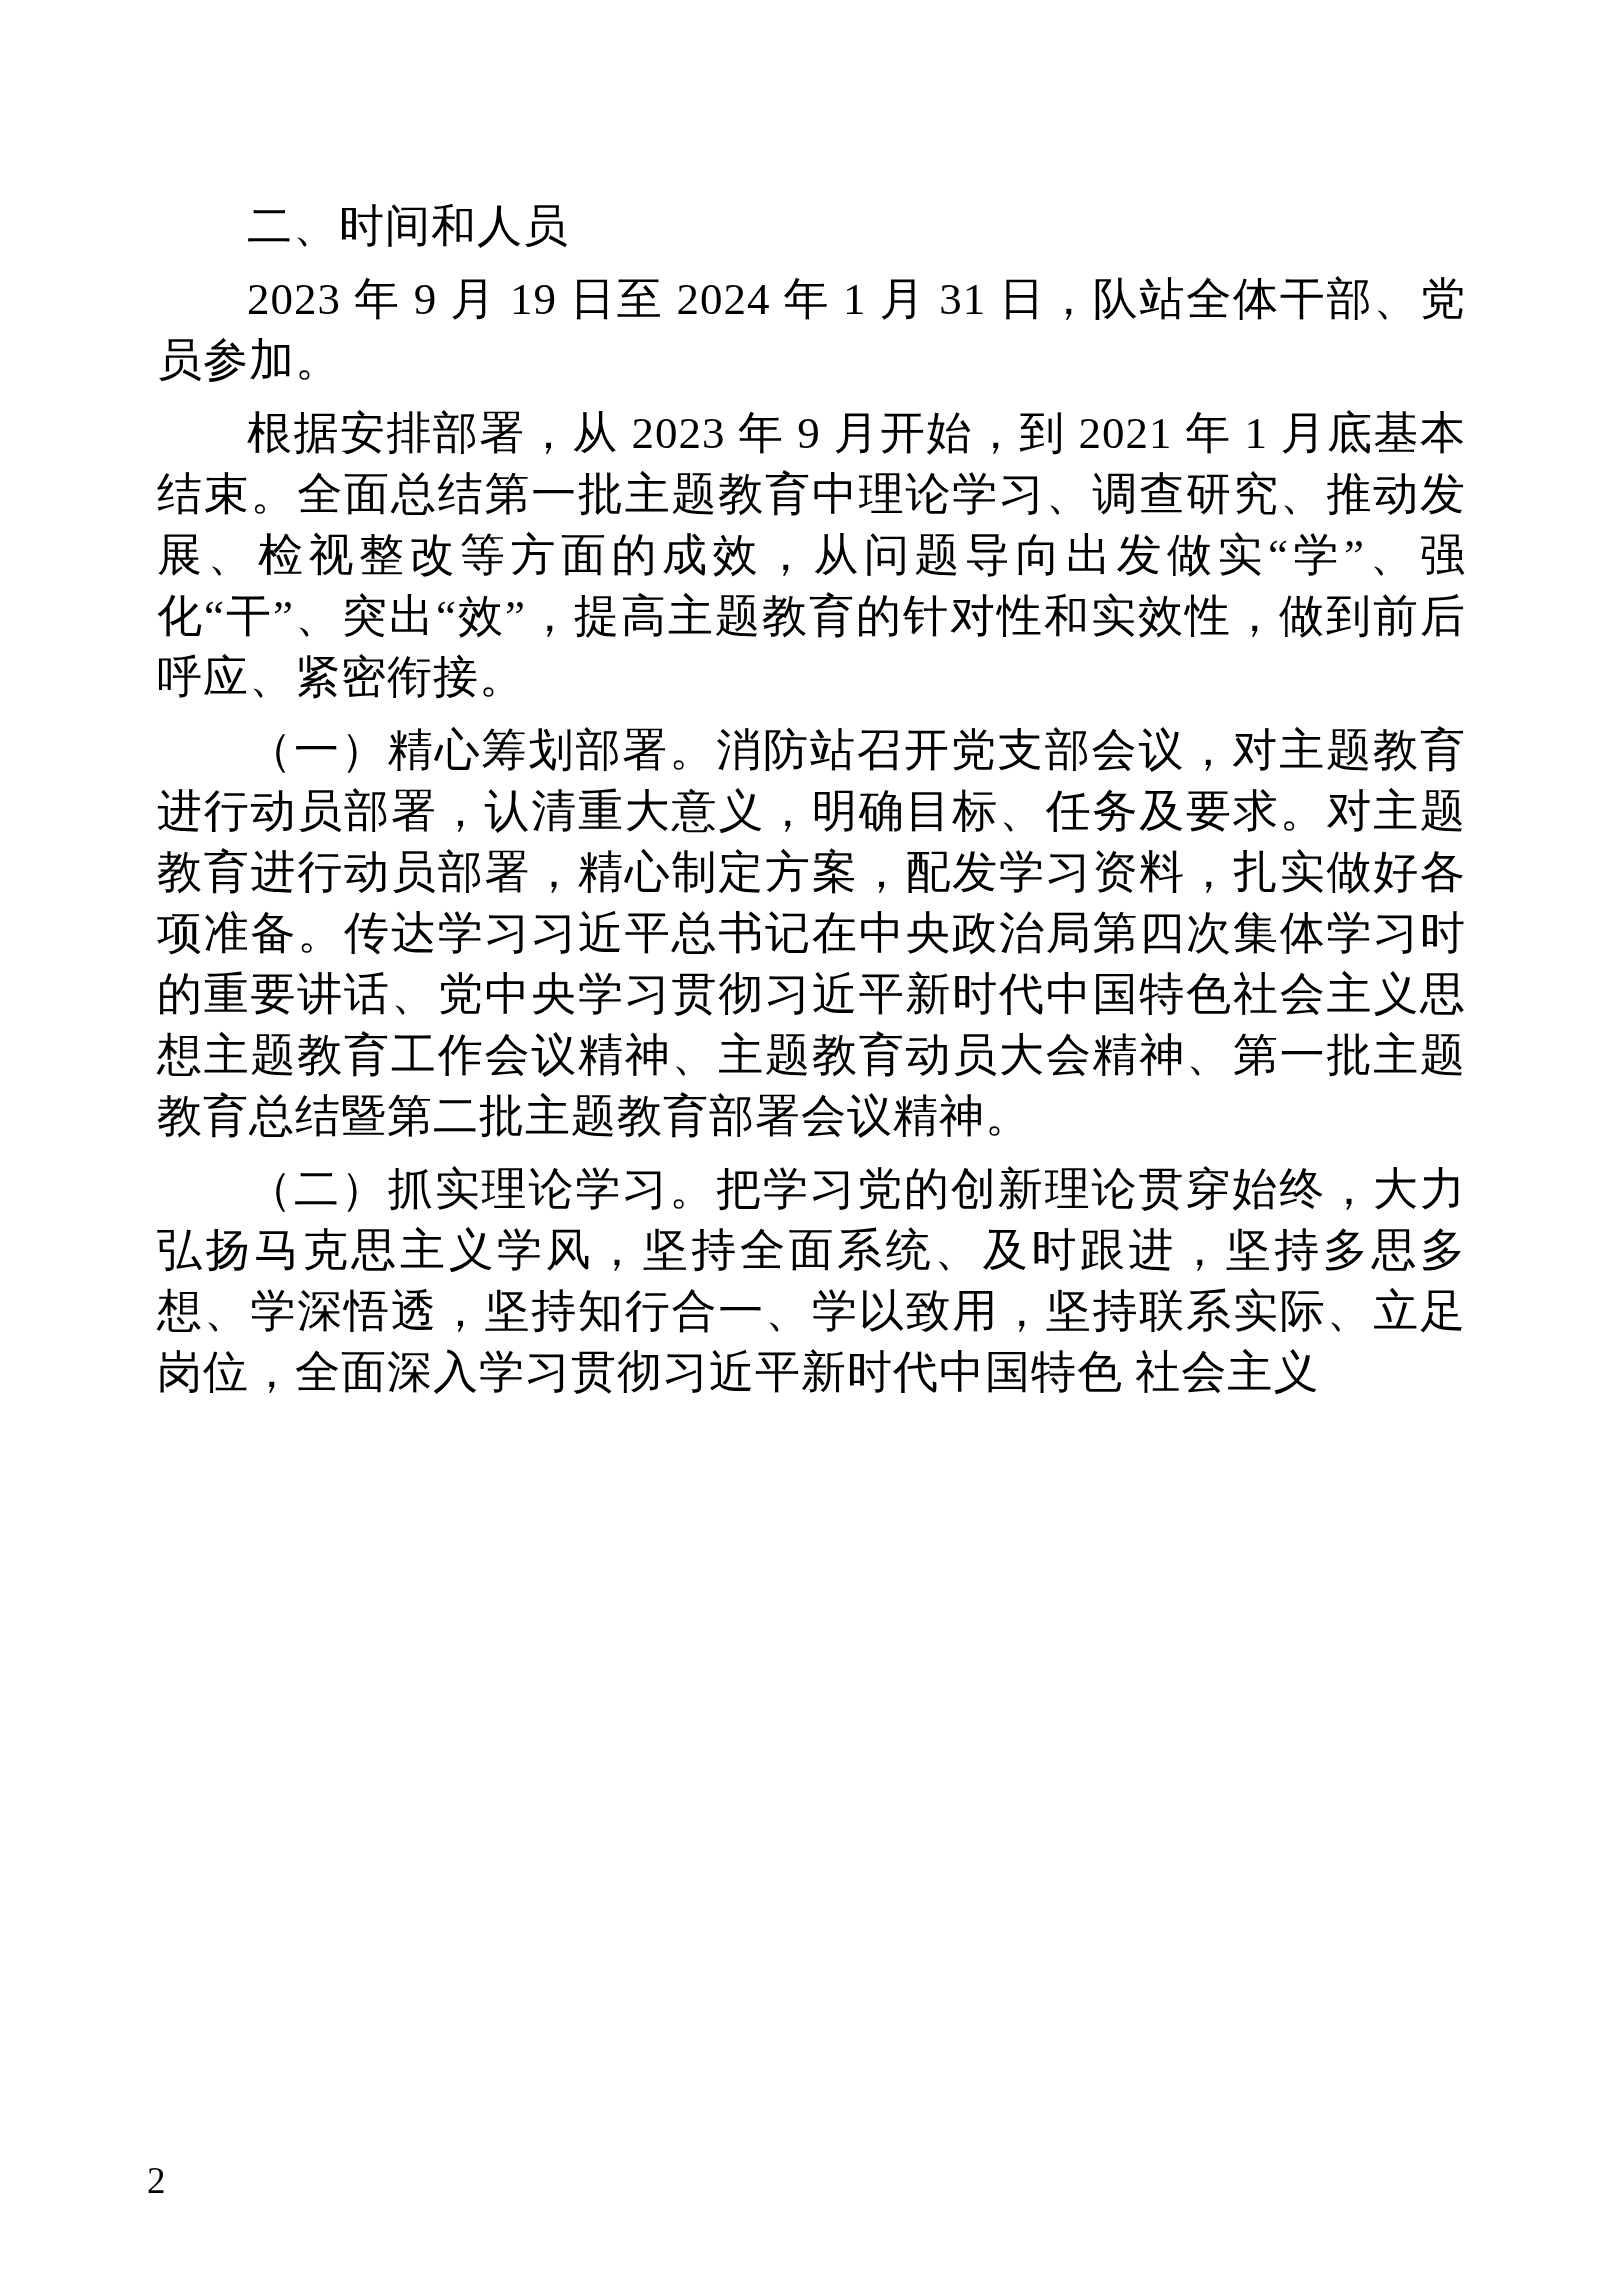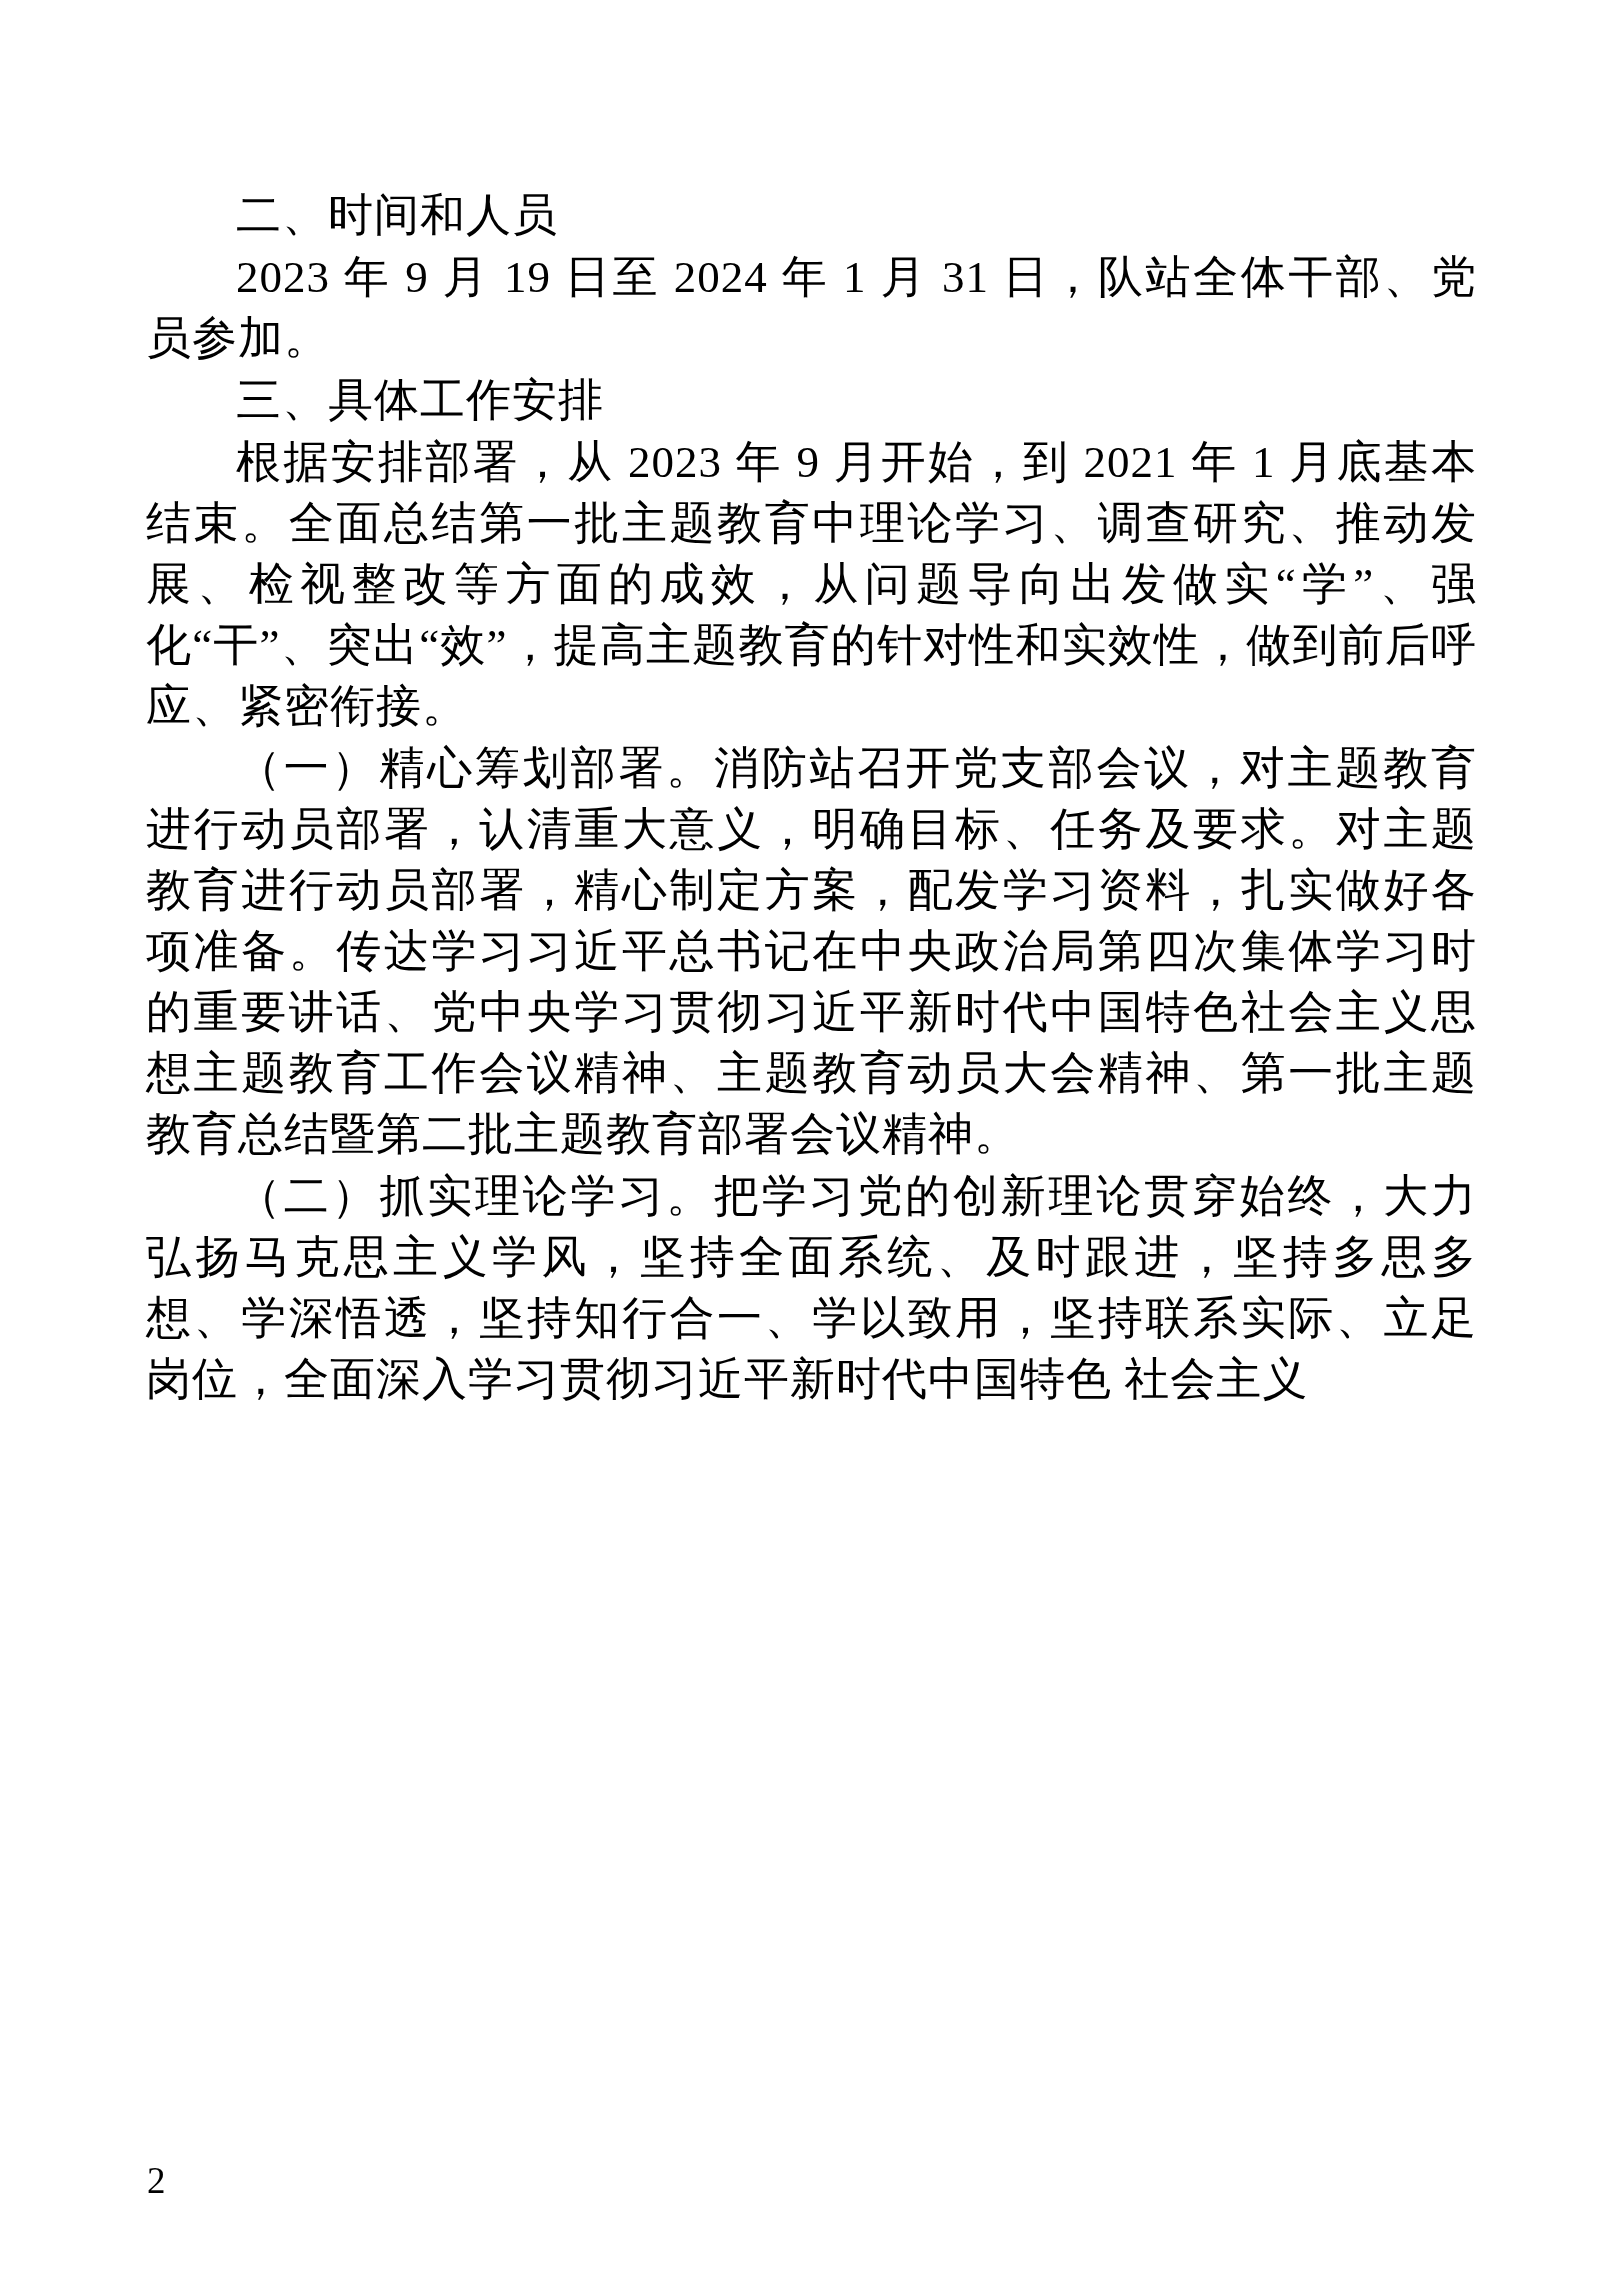--- a/index.html
+++ b/index.html
@@ -16,21 +16,21 @@
     font-family: "Liberation Serif", "DejaVu Serif", serif;
     overflow: hidden;
   }
   .content {
     position: absolute;
     left: 145px;
     right: 143px;
     top: 184px;
   }
   .para {
-    margin: 1px;
+    margin: 12px;
     padding: 0;
     font-size: 45px;
     line-height: 61px;
     text-align: justify;
     text-justify: inter-ideograph;
     text-indent: 2em;
     letter-spacing: 1px;
     word-break: break-all;
   }
   .para.heading {
@@ -46,21 +46,20 @@
     font-family: "Liberation Serif", "DejaVu Serif", serif;
   }
 </style>
 </head>
 <body>
 
 <div class="page">
   <div class="content">
     <p class="para heading">二、时间和人员</p>
     <p class="para">2023 年 9 月 19 日至 2024 年 1 月 31 日，队站全体干部、党员参加。</p>
-    <p class="para heading">三、具体工作安排</p>
     <p class="para">根据安排部署，从 2023 年 9 月开始，到 2021 年 1 月底基本结束。全面总结第一批主题教育中理论学习、调查研究、推动发展、检视整改等方面的成效，从问题导向出发做实“学”、强化“干”、突出“效”，提高主题教育的针对性和实效性，做到前后呼应、紧密衔接。</p>
     <p class="para">（一）精心筹划部署。消防站召开党支部会议，对主题教育进行动员部署，认清重大意义，明确目标、任务及要求。对主题教育进行动员部署，精心制定方案，配发学习资料，扎实做好各项准备。传达学习习近平总书记在中央政治局第四次集体学习时的重要讲话、党中央学习贯彻习近平新时代中国特色社会主义思想主题教育工作会议精神、主题教育动员大会精神、第一批主题教育总结暨第二批主题教育部署会议精神。</p>
     <p class="para">（二）抓实理论学习。把学习党的创新理论贯穿始终，大力弘扬马克思主义学风，坚持全面系统、及时跟进，坚持多思多想、学深悟透，坚持知行合一、学以致用，坚持联系实际、立足岗位，全面深入学习贯彻习近平新时代中国特色 社会主义</p>
   </div>
 
   <div class="page-number">2</div>
 </div>
 
 
 </body></html>

